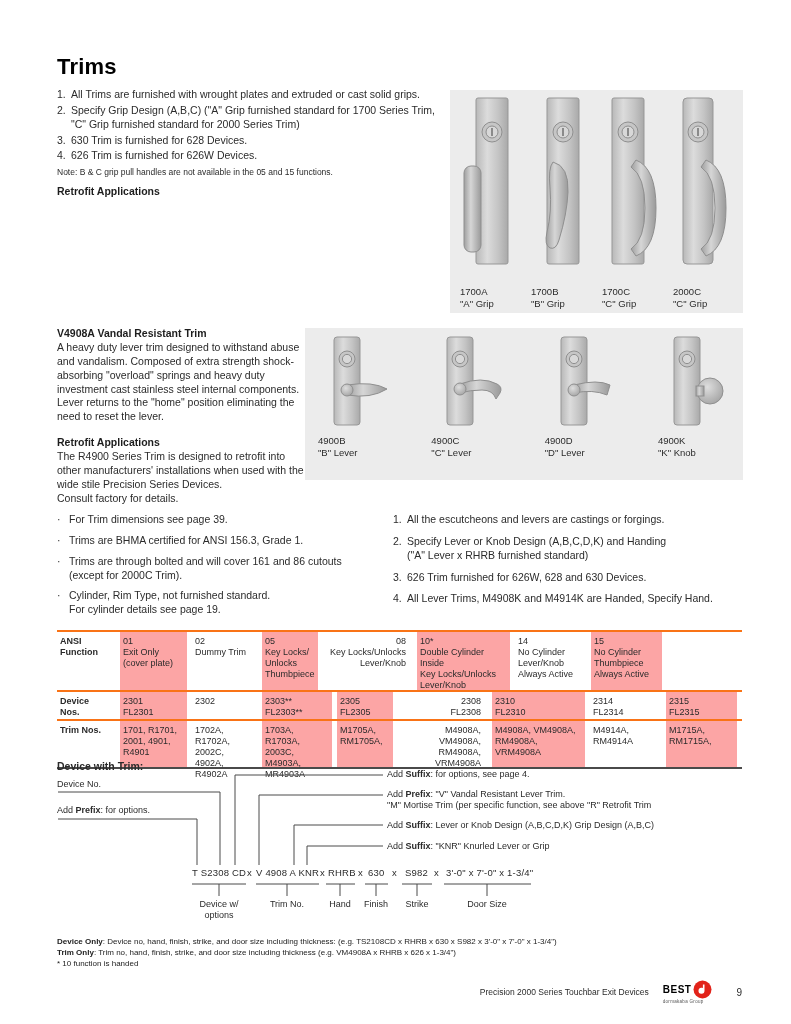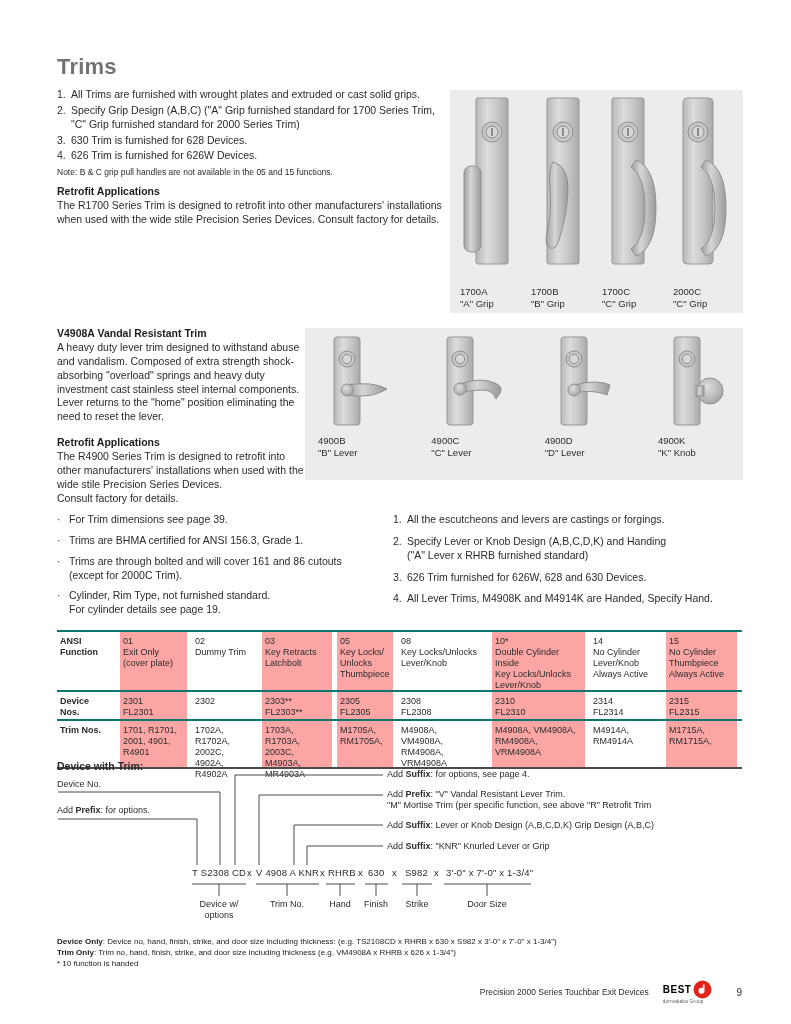--- a/index.html
+++ b/index.html
@@ -2,44 +2,44 @@
 <html><head>
 <meta charset="utf-8">
 <style>
   html,body{margin:0;padding:0;background:#ffffff;}
   .page{position:relative;width:791px;height:1024px;background:#fff;overflow:hidden;
         font-family:"Liberation Sans","DejaVu Sans",sans-serif;color:#2b2b2b;}
   .abs{position:absolute;}
   .pre{white-space:pre-line;}
   .b{font-weight:bold;}
 
-  .title{font-size:22px;font-weight:bold;color:#737373;letter-spacing:.2px;}
+  .title{font-size:22px;font-weight:bold;color:#000000;letter-spacing:.2px;}
   .body-txt{font-size:10.5px;line-height:1.32;}
   .small-note{font-size:8.5px;color:#2b2b2b;}
   .sec-head{font-size:10.5px;font-weight:bold;color:#1d1d1d;}
 
   .numlist .row{display:flex;margin-bottom:2px;}
   .numlist .n{width:14px;flex:0 0 14px;}
   .bullist .row{display:flex;margin-bottom:7px;}
   .bullist .dot{width:12px;flex:0 0 12px;text-align:left;}
 
   .panel{background:#ececec;display:flex;justify-content:space-between;align-items:flex-start;box-sizing:border-box;}
   .card{display:flex;flex-direction:column;align-items:center;}
   .card .cap{align-self:flex-start;font-size:9.5px;line-height:1.25;margin-top:4px;}
 
   
   .spec-table{position:absolute;left:57px;top:630px;width:685px;font-size:9px;line-height:1.22;}
   .trow{display:flex;align-items:stretch;}
-  .sep{border-top:2px solid #0f766e;}
+  .sep{border-top:2px solid #f97316;}
   .cell{box-sizing:border-box;}
   .cell .fill{height:100%;box-sizing:border-box;padding:4px 6px 3px 3px;margin-right:5px;}
   .cell.shaded .fill{background:#fca5a5;}
   .c-lbl{width:63px;font-weight:bold;}
   .c0{width:72px;} .c1{width:70px;} .c2{width:75px;} .c3{width:61px;}
-  .c4{width:94px;} .c5{width:98px;} .c6{width:76px;} .c7{width:76px;}
+  .c4{width:94px;text-align:right;} .c5{width:98px;} .c6{width:76px;} .c7{width:76px;}
   .r-head{height:58px;} .r-dev{height:27px;} .r-trim{height:46px;}
 
   
   .diagram{position:absolute;left:57px;top:762px;width:685px;height:172px;font-size:9px;}
   .diagram .dg-head{font-size:10.5px;}
   .diagram svg.lines{position:absolute;left:0;top:0;}
   .code-seg{position:absolute;top:105px;font-size:9.5px;white-space:nowrap;letter-spacing:.2px;}
   .grp-label{position:absolute;top:137px;transform:translateX(-50%);text-align:center;line-height:1.2;}
   .rnote{position:absolute;left:330px;line-height:1.2;}
 
@@ -96,21 +96,20 @@
       </div>
     <div class="row">
         <span class="n">4.</span>
         <span class="pre">626 Trim is furnished for 626W Devices.</span>
       </div>
   </div>
 
   <div class="abs small-note" style="left:57px;top:167px;width:400px;">Note: B &amp; C grip pull handles are not available in the 05 and 15 functions.</div>
 
   <div class="abs sec-head" style="left:57px;top:185px;">Retrofit Applications</div>
-  <div class="abs body-txt" style="left:57px;top:199px;width:392px;">The R1700 Series Trim is designed to retrofit into other manufacturers' installations when used with the wide stile Precision Series Devices. Consult factory for details.</div>
 
   <div class="abs panel" style="left:450px;top:90px;width:293px;height:223px;padding:6px 10px 8px;">
 
     <div class="card">
       <svg width="60" height="186" viewBox="0 0 60 186">
         <rect x="16" y="2" width="32" height="166" rx="2" fill="url(#gm)" stroke="#979797"></rect>
         <circle cx="32" cy="36" r="10" fill="#c6c6c6" stroke="#8f8f8f"></circle>
         <circle cx="32" cy="36" r="6" fill="#d8d8d8" stroke="#8f8f8f"></circle>
         <line x1="32" y1="32" x2="32" y2="40" stroke="#777" stroke-width="1.6"></line>
         <rect x="4" y="70" width="17" height="86" rx="7" fill="url(#gg)" stroke="#8f8f8f"></rect>
@@ -278,25 +277,20 @@
 Function</div>
         </div>
       <div class="cell c0 shaded">
           <div class="fill pre">01
 Exit Only
 (cover plate)</div>
         </div>
       <div class="cell c1">
           <div class="fill pre">02
 Dummy Trim</div>
-        </div>
-      <div class="cell c2 shaded">
-          <div class="fill pre">03
-Key Retracts
-Latchbolt</div>
         </div>
       <div class="cell c3 shaded">
           <div class="fill pre">05
 Key Locks/
 Unlocks
 Thumbpiece</div>
         </div>
       <div class="cell c4">
           <div class="fill pre">08
 Key Locks/Unlocks

